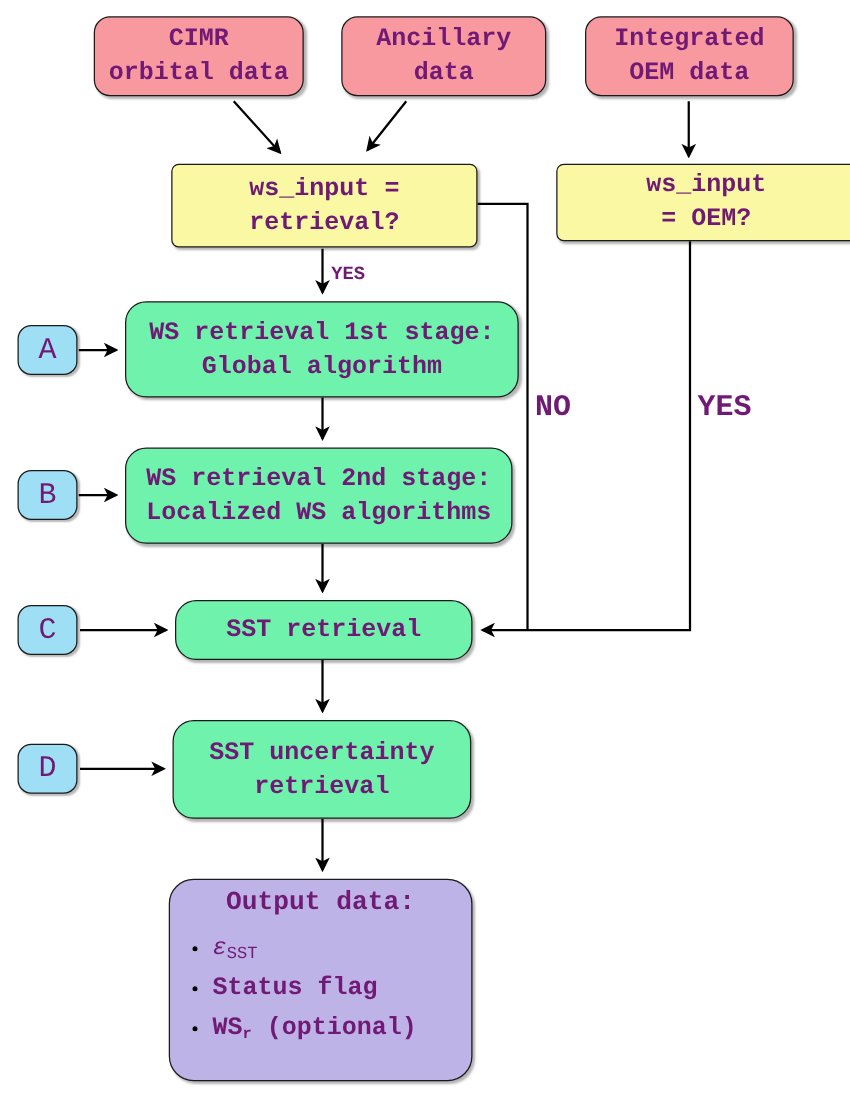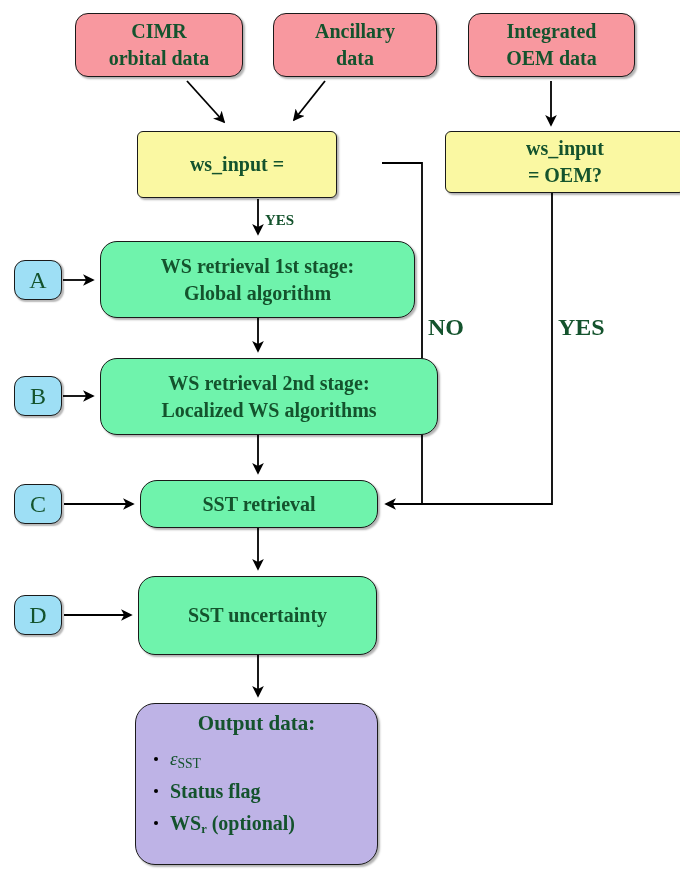--- a/index.html
+++ b/index.html
@@ -1,41 +1,41 @@
 <!DOCTYPE html>
 <html><head>
 <meta charset="utf-8">
 <style>
   html,body { margin:0; padding:0; background:#ffffff; }
   .canvas {
     position:relative; width:680px; height:880px; background:#ffffff;
-    font-family:Liberation Serif, serif; color:#14532d;
+    font-family:Liberation Mono, monospace; color:#701a75;
     overflow:hidden;
   }
   .wires { position:absolute; left:0; top:0; width:680px; height:880px; }
 
   .node {
     position:absolute; display:flex; flex-direction:column;
     align-items:center; justify-content:center; text-align:center;
     border:1.6px solid #1a1a1a; box-sizing:border-box;
     font-weight:700; font-size:20px; line-height:27px;
     box-shadow:2px 2px 2px rgba(0,0,0,0.30);
   }
   .pink   { background:#f8989f; border-radius:13px; }
   .yellow { background:#faf8a2; border-radius:6px; }
   .green  { background:#6ff3ac; border-radius:17px; }
   .purple { background:#beb3e6; border-radius:20px; }
 
   .n-cimr { left:75px;  top:13px;  width:168px; height:64px; }
   .n-anc  { left:273px; top:13px;  width:164px; height:64px; }
   .n-oem  { left:468px; top:13px;  width:167px; height:64px; }
-  .n-q1   { left:137px; top:131px; width:200px; height:67px; }
+  .n-q1   { left:137px; top:131px; width:245px; height:67px; }
   .n-q2   { left:445px; top:131px; width:240px; height:62px; }
   .n-ws1  { left:100px; top:241px; width:315px; height:77px; }
-  .n-ws2  { left:100px; top:358px; width:338px; height:77px; }
+  .n-ws2  { left:100px; top:358px; width:310px; height:77px; }
   .n-sst  { left:140px; top:480px; width:238px; height:48px; }
   .n-unc  { left:138px; top:576px; width:239px; height:79px; }
 
   .badge {
     position:absolute; width:48px; height:40px;
     background:#9edff5; border:1.4px solid #1a1a1a; border-radius:11px;
     display:flex; align-items:center; justify-content:center;
     font-size:24px; font-weight:400; box-sizing:border-box;
     box-shadow:1.5px 1.5px 1.5px rgba(0,0,0,0.28);
   }
@@ -100,39 +100,41 @@
     <span>Integrated</span>
     <span>OEM data</span>
   </div>
   <div class="node pink n-anc">
     <span>Ancillary</span>
     <span>data</span>
   </div>
 
   <div class="node yellow n-q1">
     <span>ws_input =</span>
+    <span>retrieval?</span>
   </div>
   <div class="node yellow n-q2">
     <span>ws_input</span>
     <span>= OEM?</span>
   </div>
 
   <div class="node green n-ws1">
     <span>WS retrieval 1st stage:</span>
     <span>Global algorithm</span>
   </div>
   <div class="node green n-ws2">
     <span>WS retrieval 2nd stage:</span>
     <span>Localized WS algorithms</span>
   </div>
   <div class="node green n-sst">
     <span>SST retrieval</span>
   </div>
   <div class="node green n-unc">
     <span>SST uncertainty</span>
+    <span>retrieval</span>
   </div>
 
   <div class="badge badge-a">
     <span>A</span>
   </div>
   <div class="badge badge-b">
     <span>B</span>
   </div>
   <div class="badge badge-c">
     <span>C</span>

